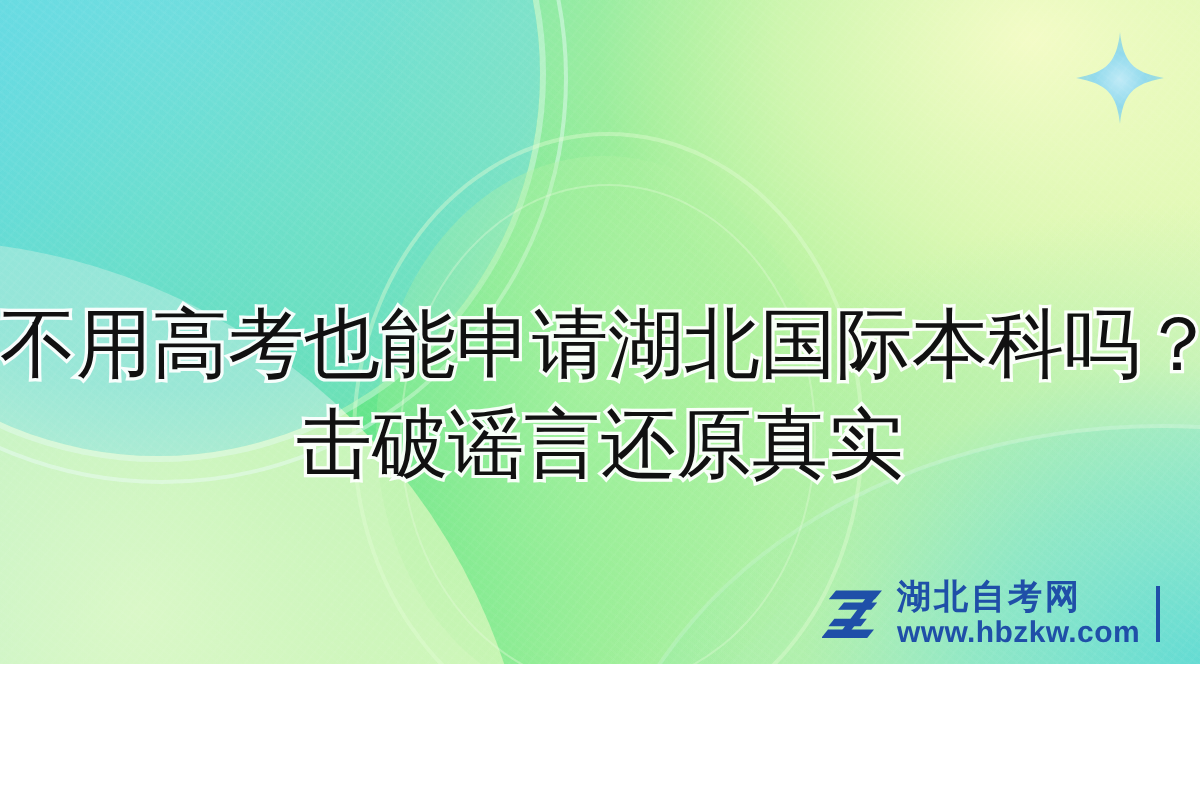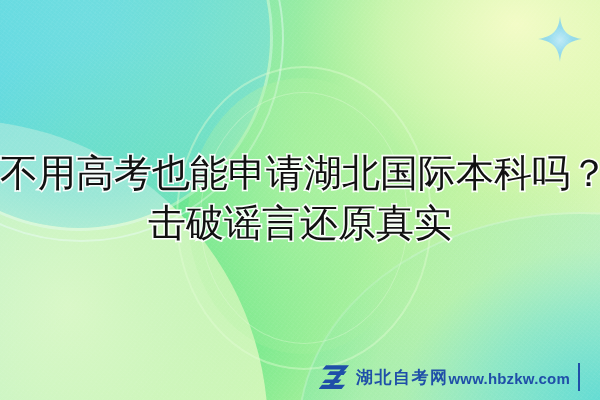--- a/index.html
+++ b/index.html
@@ -7,21 +7,21 @@
     padding: 0;
     background: #ffffff;
   }
   body {
     font-family: "Liberation Sans", "DejaVu Sans", sans-serif;
   }
 
   #banner {
     position: relative;
     width: 600px;
-    height: 400px;
+    height: 332px;
     overflow: hidden;
     background: #fdba74;
   }
 
   
   .bg-layer {
     position: absolute;
     inset: 0;
     pointer-events: none;
   }
@@ -227,21 +227,21 @@
     z-index: 6;
   }
   .logo-mark {
     width: 32px;
     height: 30px;
     margin-right: 5px;
     flex: none;
   }
   .logo-text-block {
     display: flex;
-    flex-direction: row;
+    flex-direction: column;
     justify-content: center;
     line-height: 1;
   }
   .logo-cn {
     font-family: "Liberation Sans", "DejaVu Sans", sans-serif;
     font-size: 17px;
     font-weight: bold;
     color: #1f4fa8;
     letter-spacing: 1.5px;
     white-space: nowrap;

